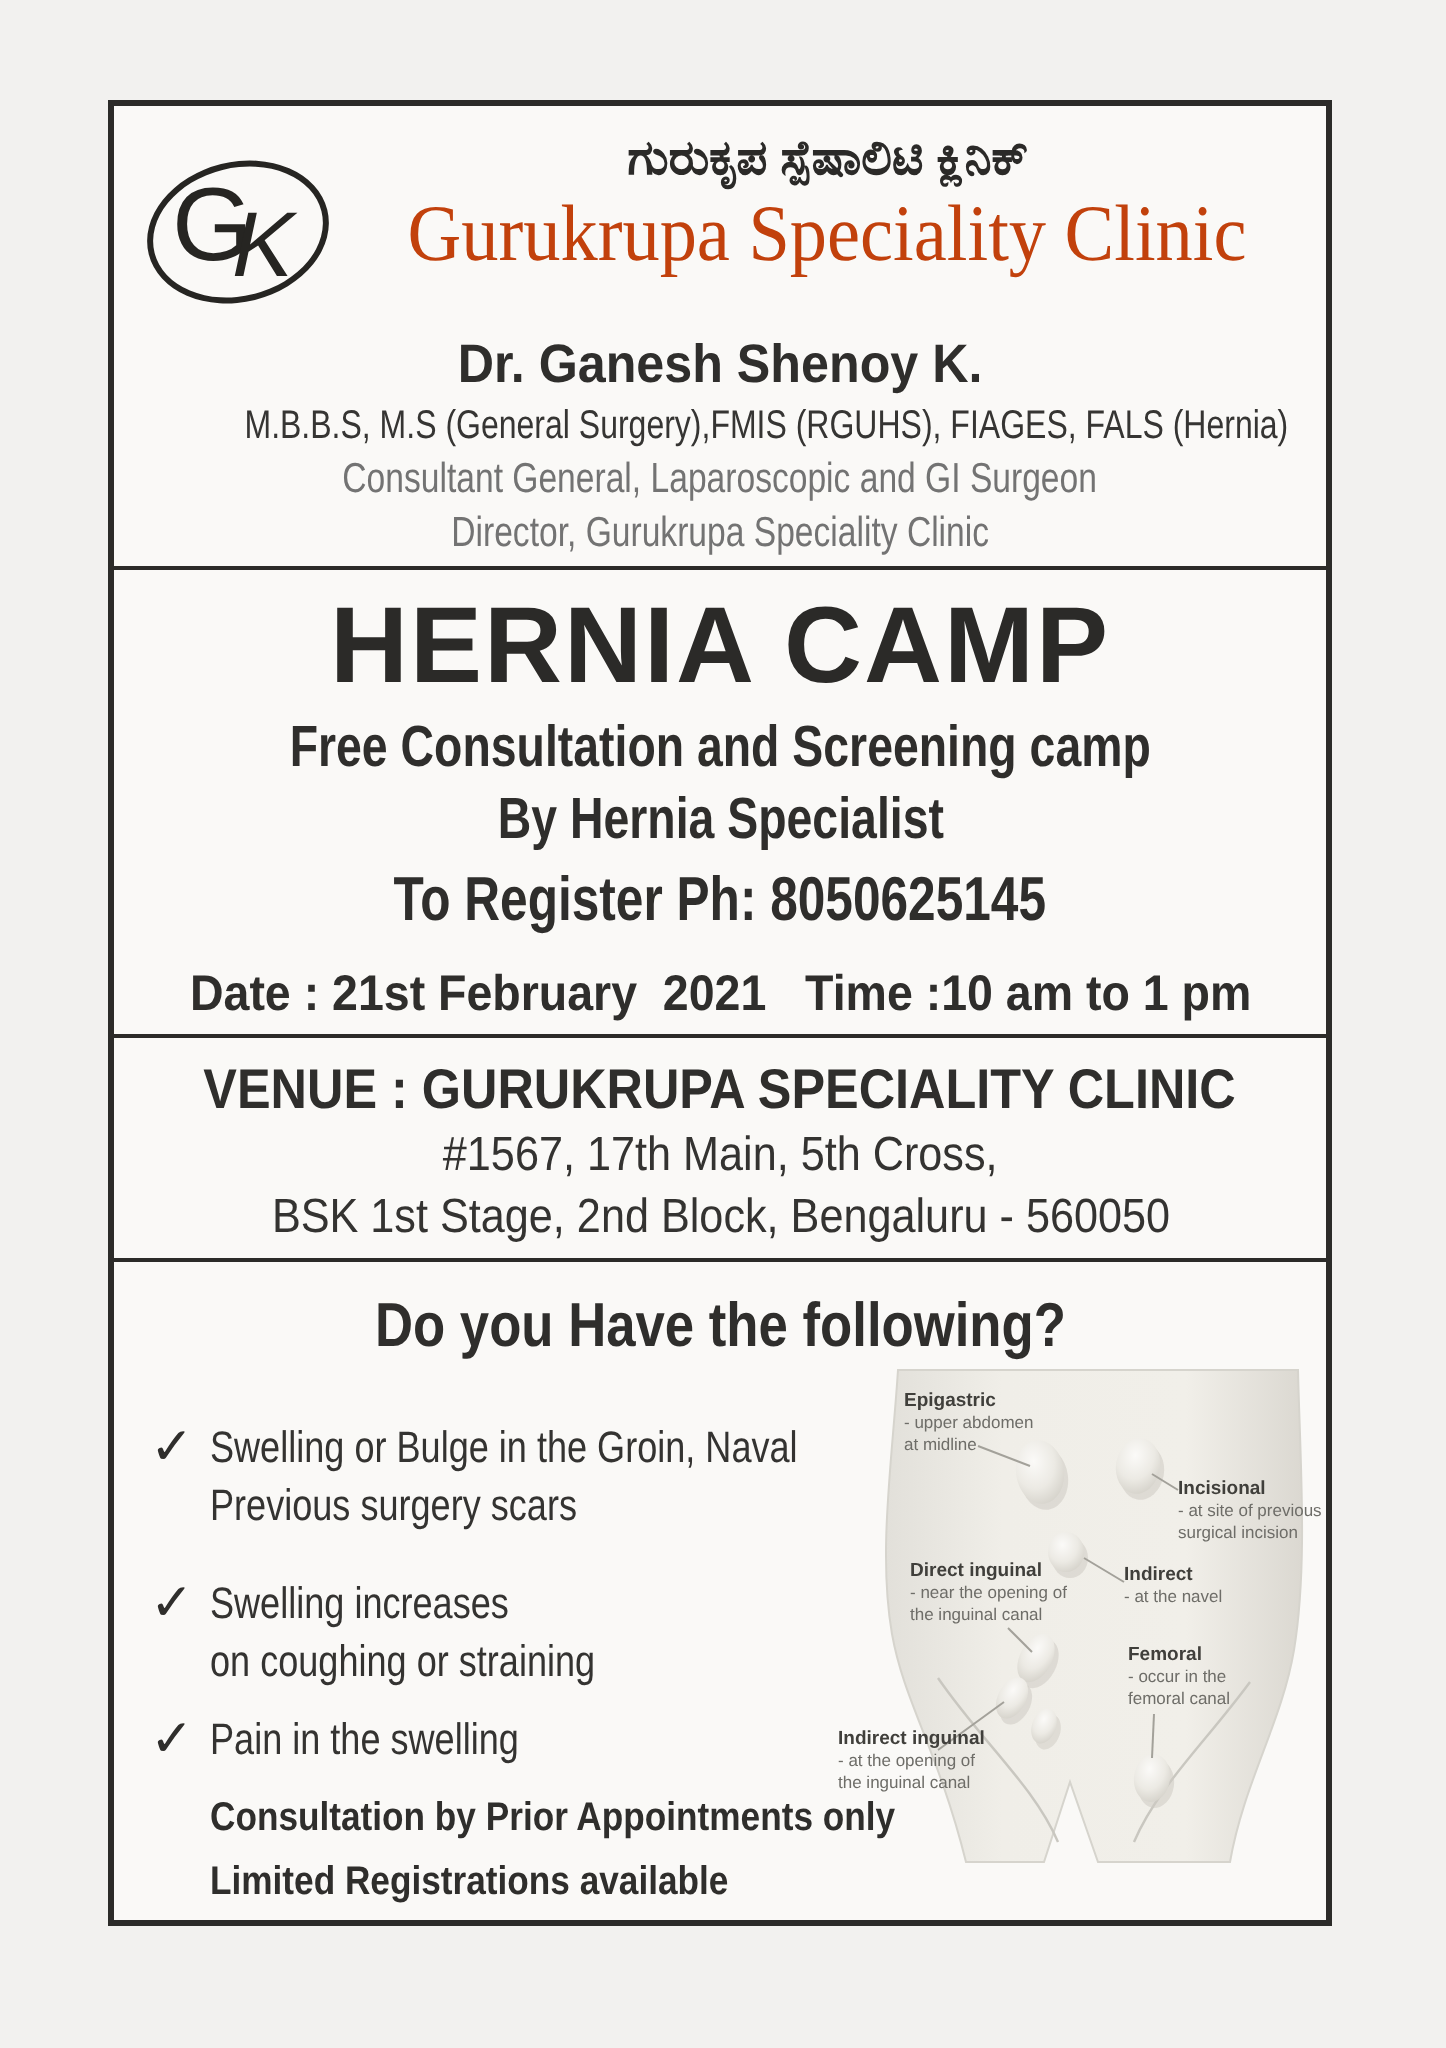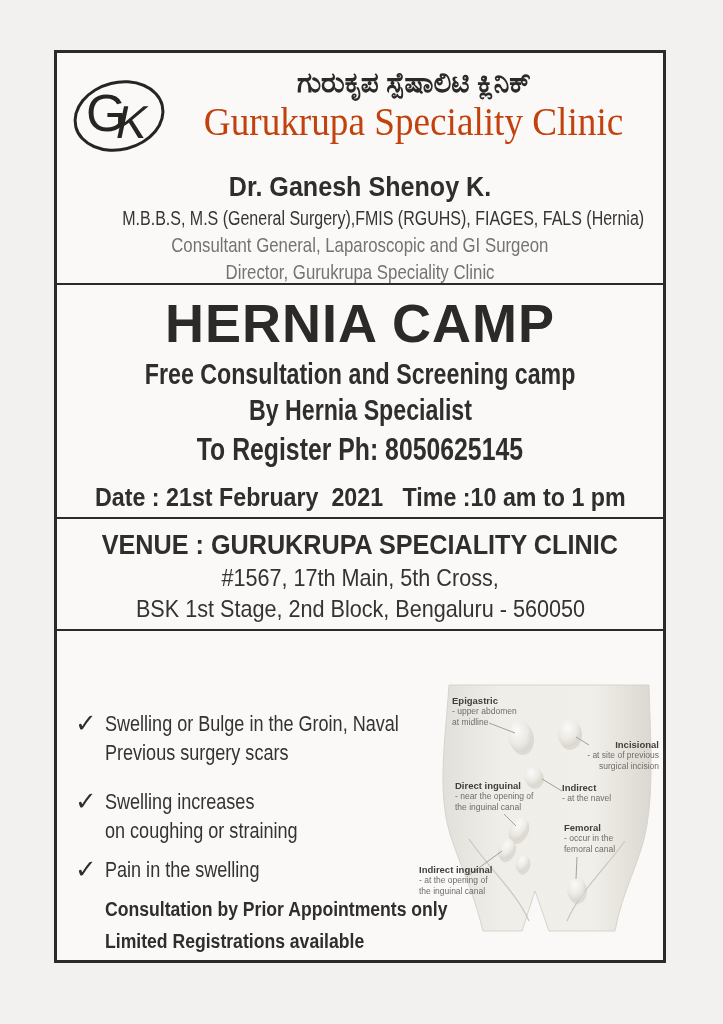--- a/index.html
+++ b/index.html
@@ -23,21 +23,21 @@
 
   
   .logo { position:absolute; left:12px; top:22px; width:100px; height:86px; }
   .logo-ellipse { position:absolute; left:4px; top:6px; width:92px; height:70px;
                   border:3.5px solid #262522; border-radius:50%; transform:rotate(-14deg); background:transparent; }
   .logo-g { position:absolute; left:17px; top:8px; font-size:52px; font-weight:400; color:#262522;
             font-family:"Liberation Sans", sans-serif; }
   .logo-k { position:absolute; left:48px; top:20px; font-size:46px; font-weight:400; color:#262522;
             transform:skewX(-12deg); }
   .head-text { margin-left:108px; text-align:center; }
-  .kannada { font-size:28px; font-weight:bold; color:#2b2a28; line-height:1.25; }
+  .kannada { font-size:24px; font-weight:bold; color:#2b2a28; line-height:1.25; }
   .clinic-en { font-family:"Liberation Serif", serif; font-size:40px; color:#c2410c; line-height:1.12; }
   .doc-block { text-align:center; margin-top:26px; }
   .doc-name { font-size:27px; font-weight:bold; line-height:1.25; }
   .doc-cred { font-size:20px; line-height:1.3; color:#363533; }
   .doc-role { font-size:21px; line-height:1.3; color:#737373; }
 
   
   .camp-title { font-size:54px; font-weight:bold; letter-spacing:1px; line-height:1.2; color:#2b2a28; }
   .camp-sub { font-size:29px; font-weight:bold; line-height:1.25; }
   .camp-reg { font-size:31px; font-weight:bold; line-height:1.3; margin-top:2px; }
@@ -59,21 +59,21 @@
   .note { margin-left:30px; font-size:20px; font-weight:bold; }
   .note1 { margin-top:13px; } .note2 { margin-top:9px; }
 
   
   .diagram { position:absolute; right:1px; top:48px; width:243px; height:258px; }
   .diagram svg { position:absolute; left:0; top:0; }
   .dlabel { position:absolute; width:80px; }
   .dlabel-title { font-size:9.5px; font-weight:bold; color:#403f3b; line-height:1.2; }
   .dlabel-desc { font-size:8.5px; color:#6e6d68; line-height:1.2; white-space:pre-line; }
   .dl-epigastric { left:33px; top:16px; }
-  .dl-incisional { left:160px; top:60px;text-align:right; }
+  .dl-incisional { left:170px; top:60px; }
   .dl-direct { left:36px; top:101px; width:90px; }
   .dl-umbilical { left:143px; top:103px; }
   .dl-femoral { left:145px; top:143px; }
   .dl-indirect { left:0px; top:185px; width:86px; }
 </style>
 </head>
 <body>
 
 <div class="page">
   <div class="frame">
@@ -106,20 +106,21 @@
       </div>
     </div>
 
     <div class="sec sec3 sec-divided">
       <div class="venue-h"><span class="nowrap cxc90">VENUE : GURUKRUPA SPECIALITY CLINIC</span></div>
       <div class="venue-a"><span class="nowrap cxc90">#1567, 17th Main, 5th Cross,</span></div>
       <div class="venue-a"><span class="nowrap cxc90">BSK 1st Stage, 2nd Block, Bengaluru - 560050</span></div>
     </div>
 
     <div class="sec sec4">
+      <div class="symp-head"><span class="nowrap cxc85">Do you Have the following?</span></div>
 
       <div class="checklist">
         <div class="check-item ci-1">
           <span class="check-glyph">✓</span>
           <div class="check-text">
             <span>Swelling or Bulge in the Groin, Naval</span>
             <span>Previous surgery scars</span>
           </div>
         </div>
         <div class="check-item ci-2">

